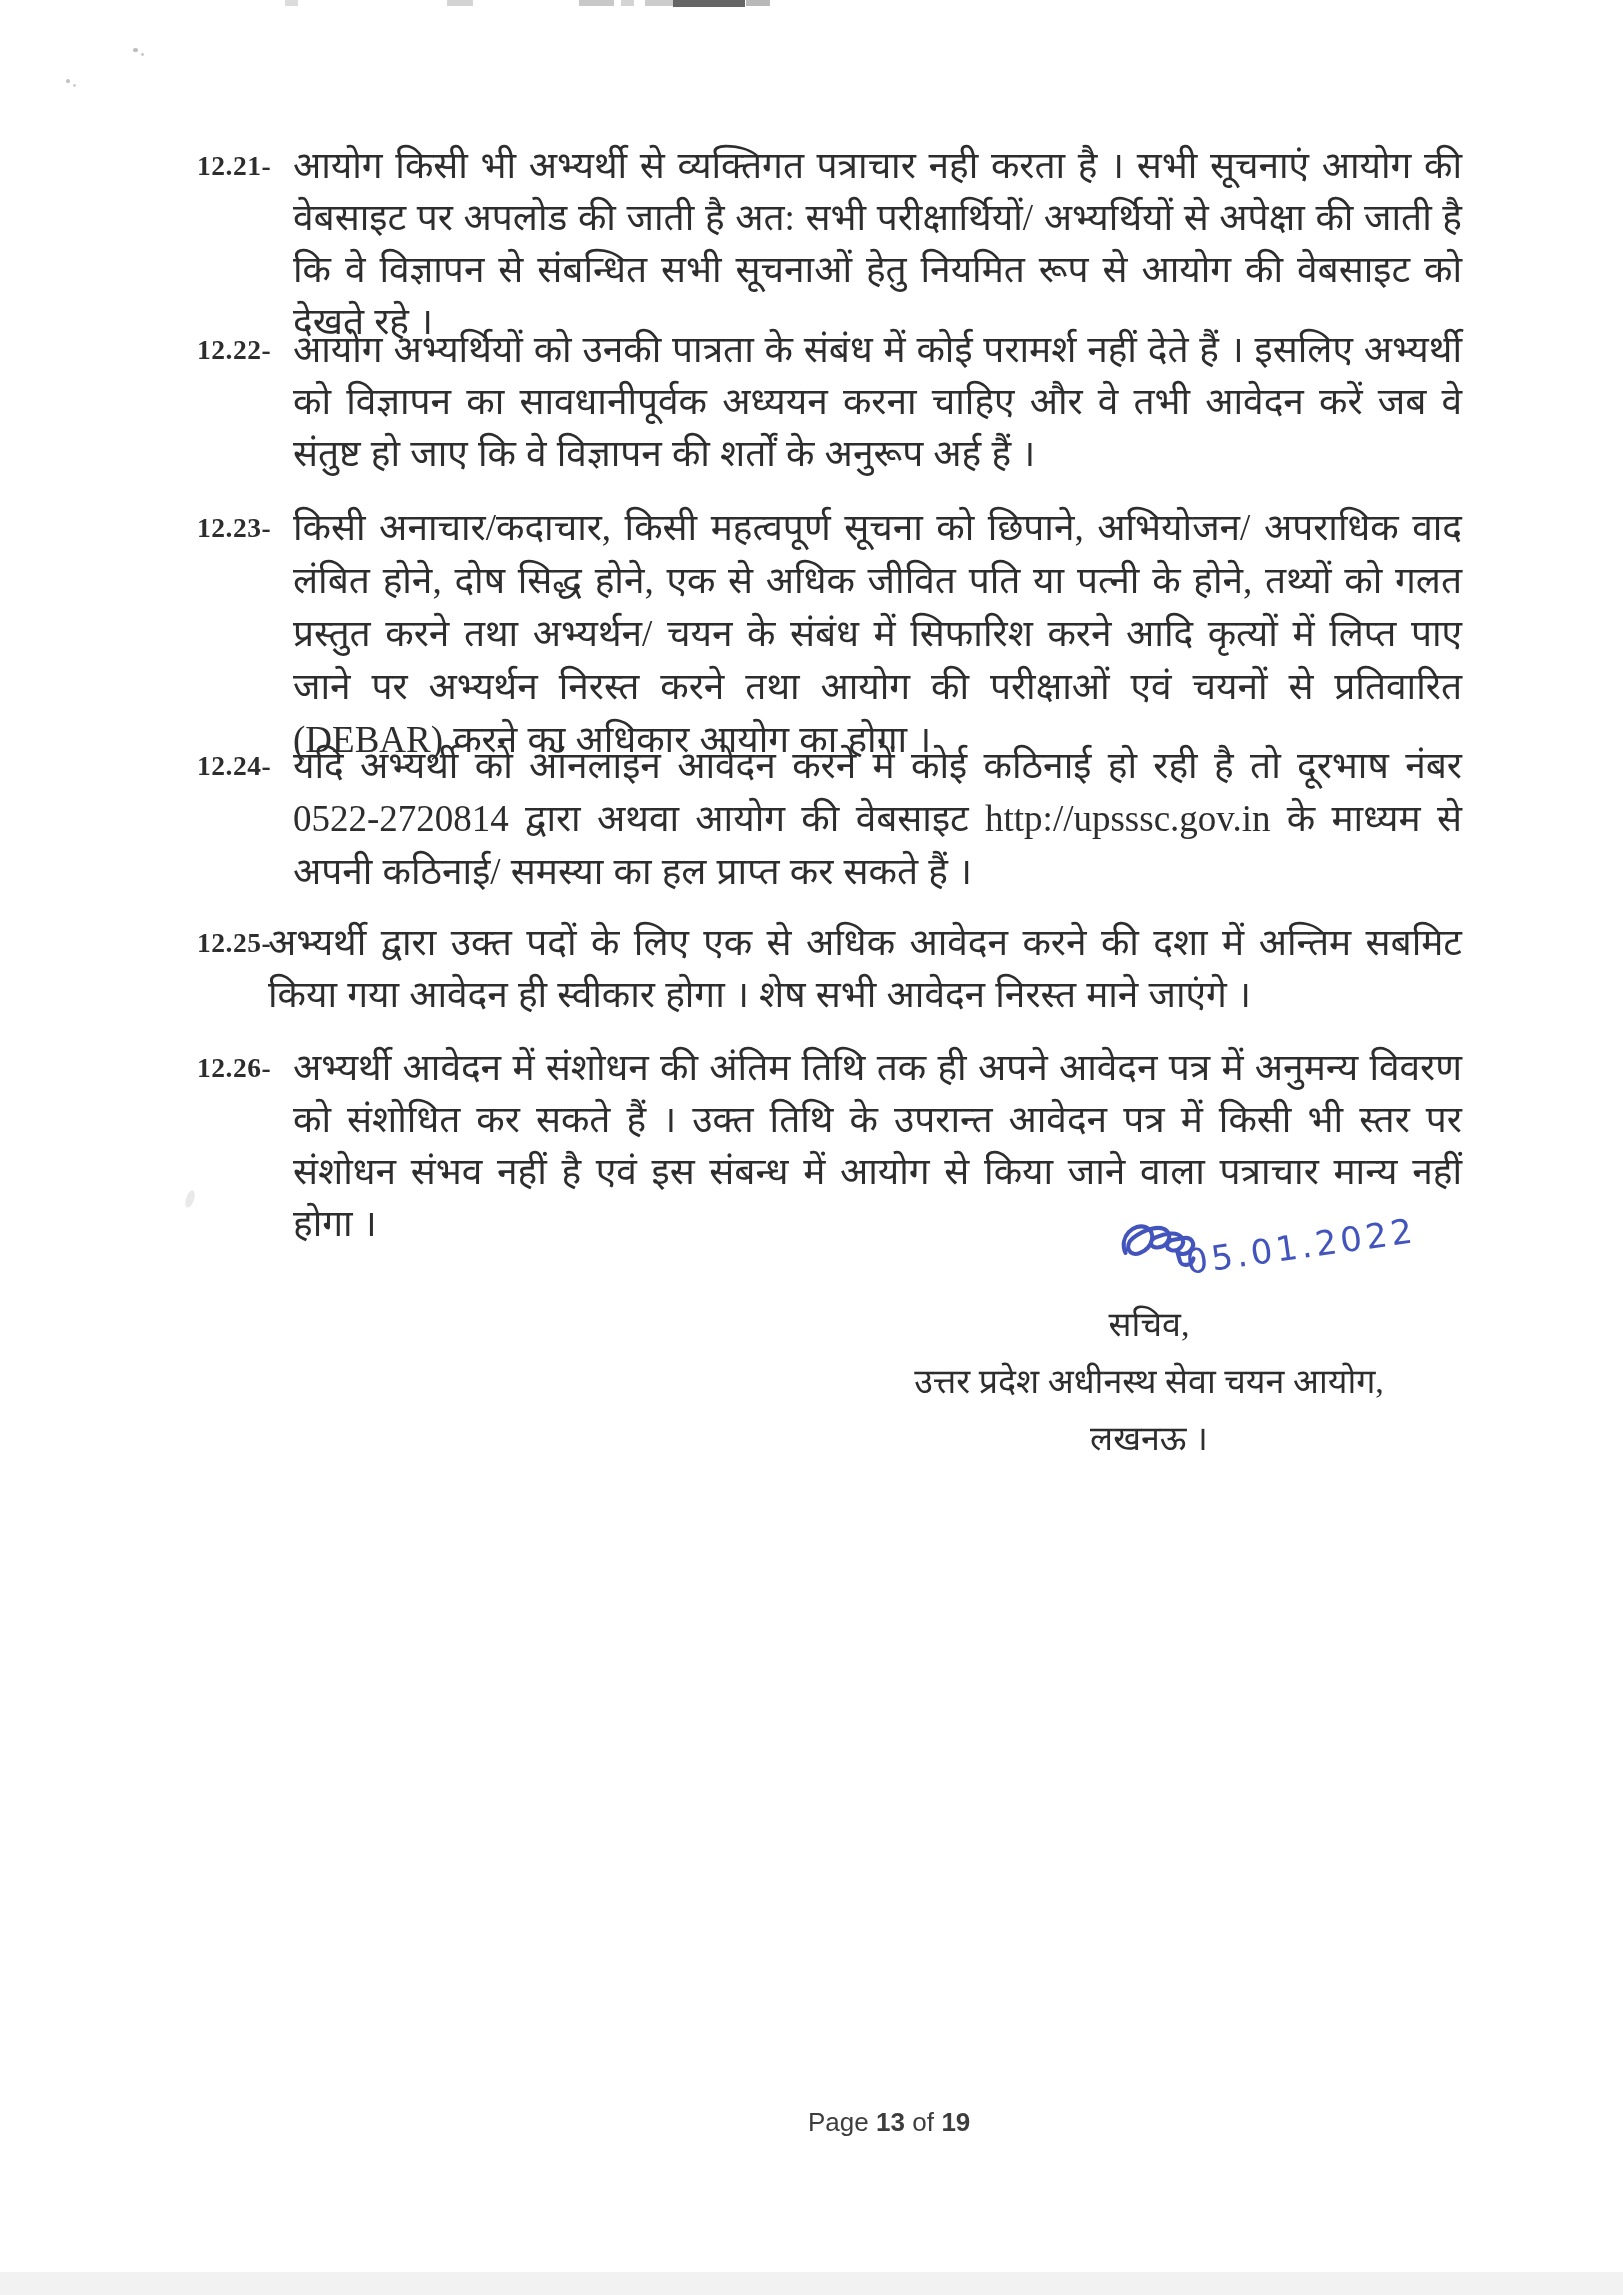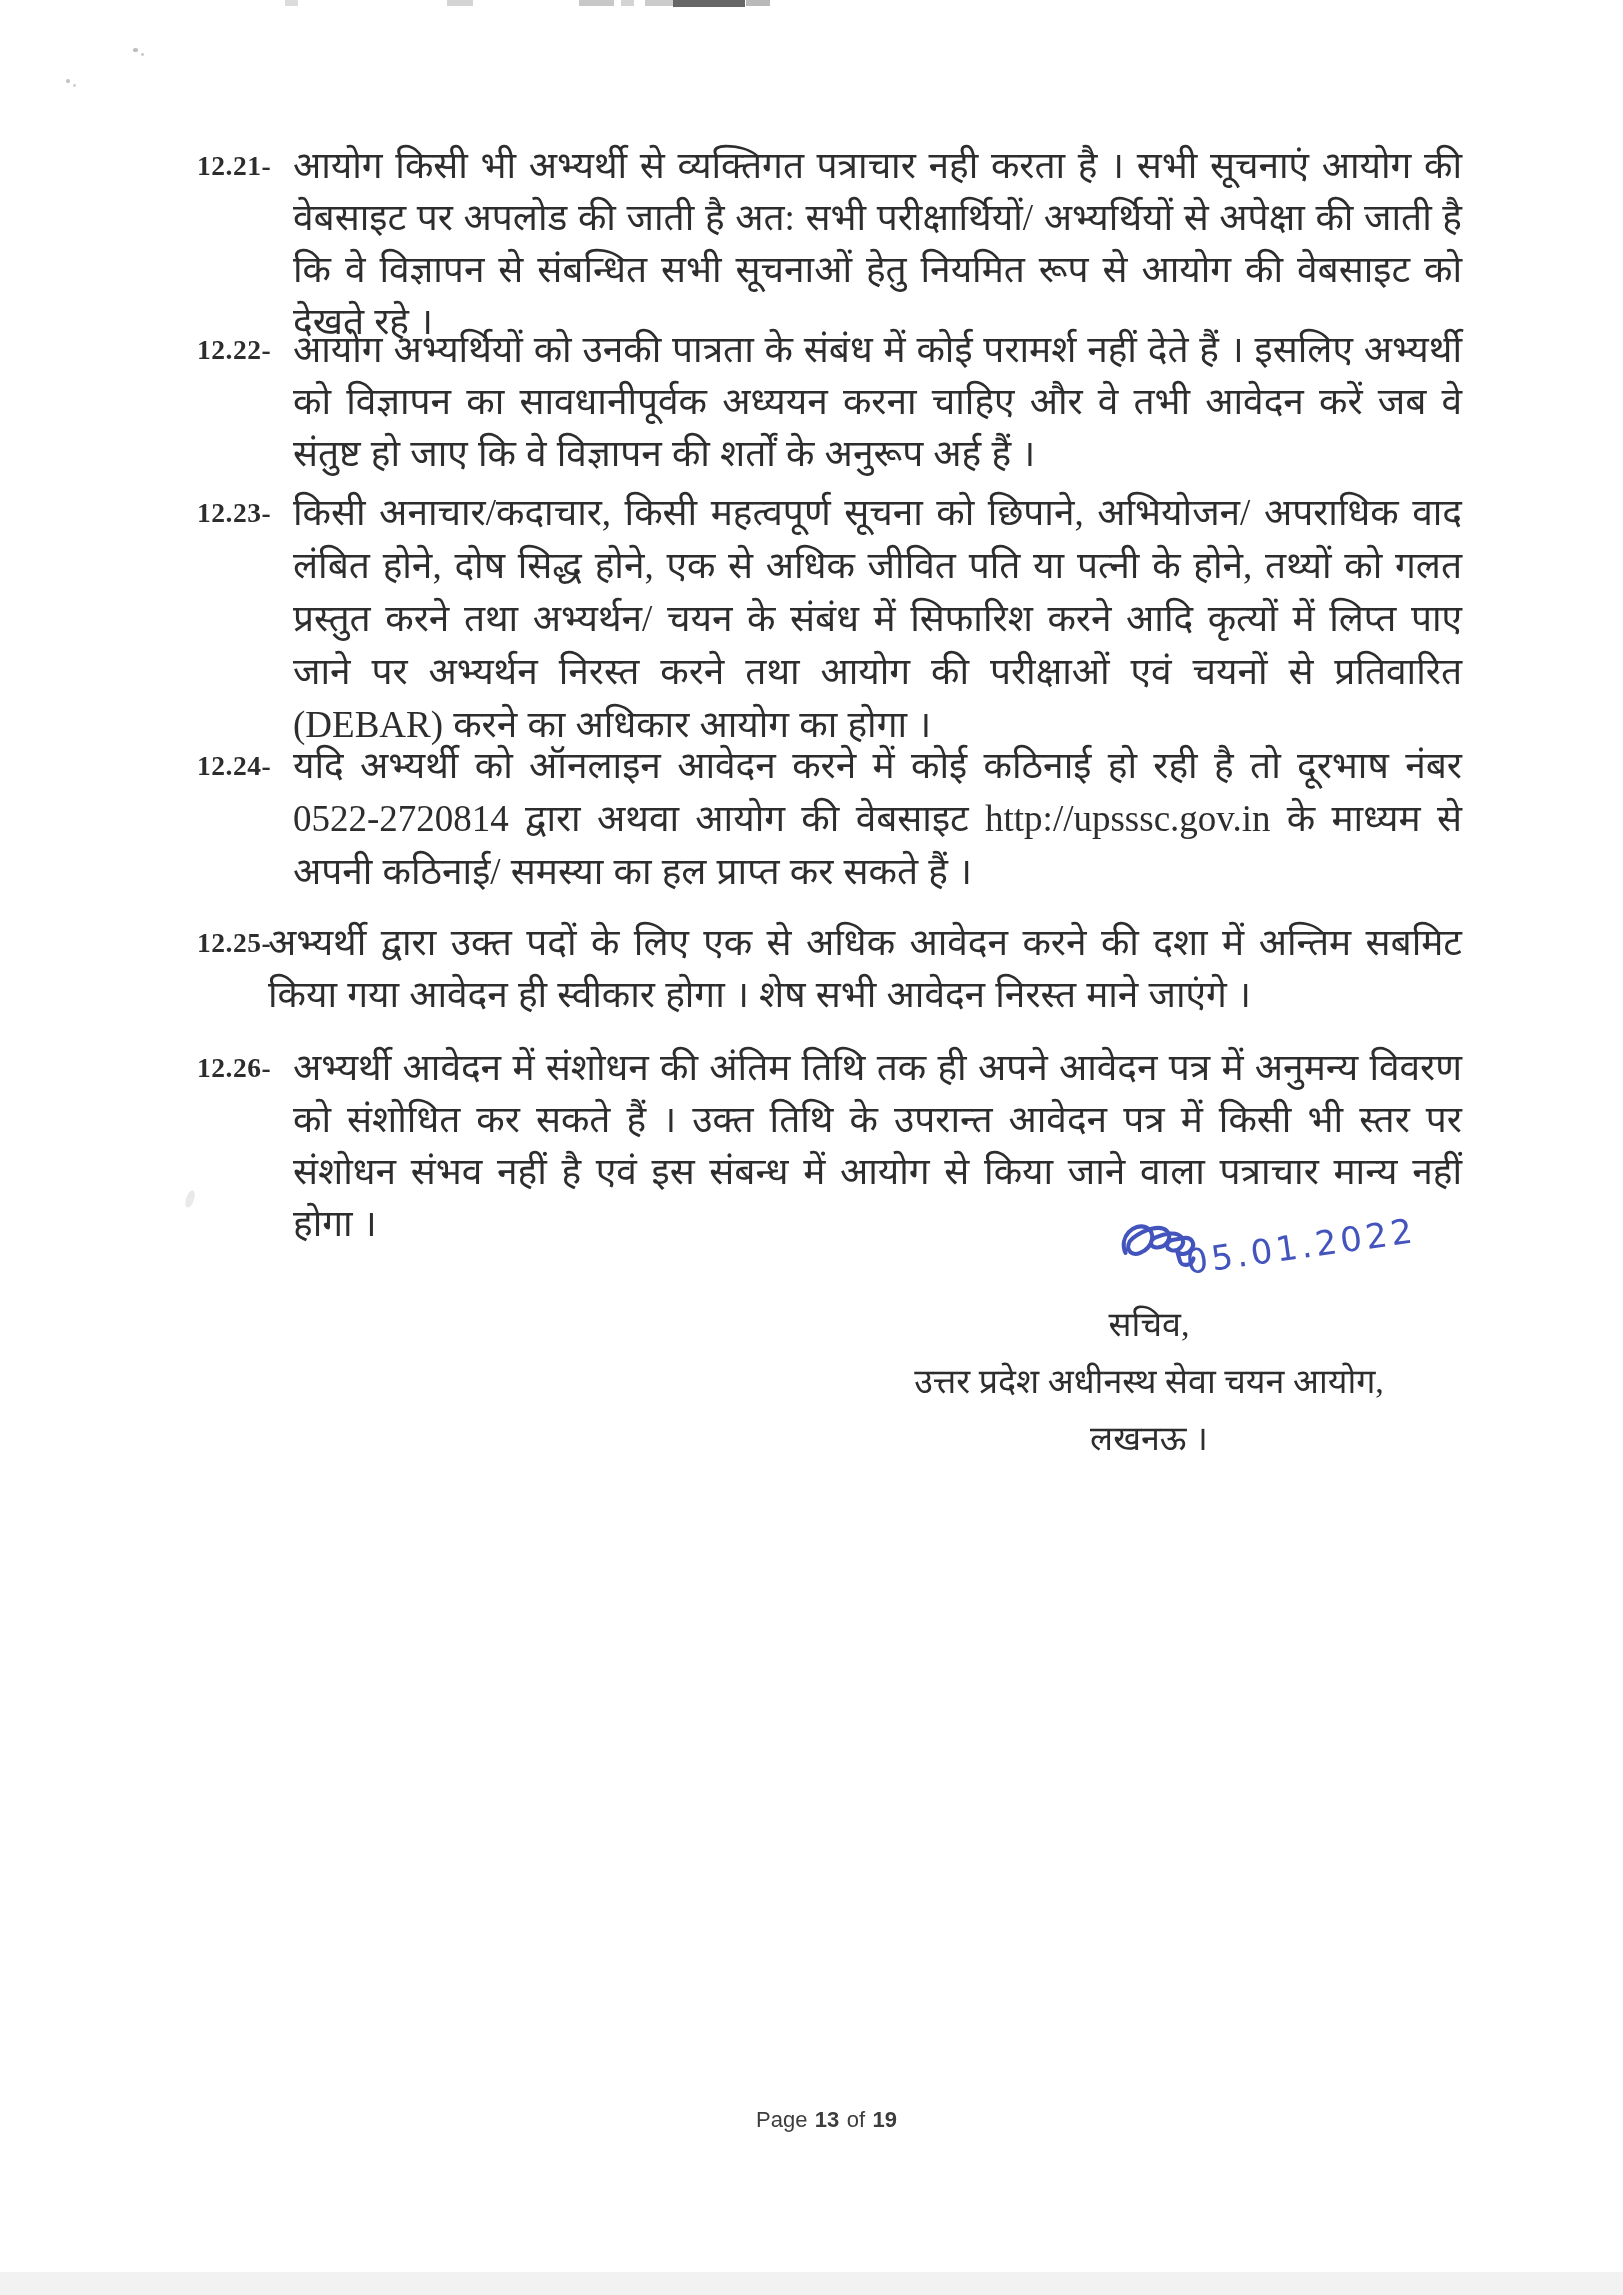--- a/index.html
+++ b/index.html
@@ -45,24 +45,24 @@
     white-space:nowrap;
   }
   .sig-lines {
     position:absolute; left:0; top:78px; width:470px;
     text-align:center;
     font-size:34px; line-height:57px;
     color:var(--ink, #2d2d2d);
   }
   
   .footer {
-    position:absolute; left:651px; top:2107px; width:351px;
-    text-align:center;
+    position:absolute; left:623px; top:2107px; width:351px;
+    text-align:right;
     font-family:"Liberation Sans", sans-serif;
-    font-size:22px; color:var(--footer-ink, #3d3d3d);
+    font-size:26px; color:var(--footer-ink, #3d3d3d);
   }
   .footer span { margin:0 3.7px; }
   .footer .num { font-weight:bold; }
 </style>
 </head>
 <body>
 
 <div class="page">
 
   <div class="artifact edge-bar" style="left:285px; width:13px; background:#dcdcdc;"></div>
@@ -84,21 +84,21 @@
   <div class="clause" id="c1221" style="top:140px;">
     <span class="clause-num">12.21-</span>
     <div class="clause-text">आयोग किसी भी अभ्यर्थी से व्यक्तिगत पत्राचार नही करता है । सभी सूचनाएं आयोग की वेबसाइट पर अपलोड की जाती है अत: सभी परीक्षार्थियों/ अभ्यर्थियों से अपेक्षा की जाती है कि वे विज्ञापन से संबन्धित सभी सूचनाओं हेतु नियमित रूप से आयोग की वेबसाइट को देखते रहे ।</div>
   </div>
 
   <div class="clause" id="c1222" style="top:324px;">
     <span class="clause-num">12.22-</span>
     <div class="clause-text">आयोग अभ्यर्थियों को उनकी पात्रता के संबंध में कोई परामर्श नहीं देते हैं । इसलिए अभ्यर्थी को  विज्ञापन का सावधानीपूर्वक अध्ययन करना चाहिए और वे तभी आवेदन करें जब वे संतुष्ट हो जाए कि वे विज्ञापन की शर्तों के अनुरूप अर्ह हैं ।</div>
   </div>
 
-  <div class="clause lh58" id="c1223" style="top:486px;">
+  <div class="clause lh58" id="c1223" style="top:501px;">
     <span class="clause-num">12.23-</span>
     <div class="clause-text">किसी अनाचार/कदाचार, किसी महत्वपूर्ण सूचना को छिपाने, अभियोजन/ अपराधिक वाद लंबित होने, दोष सिद्ध होने, एक से अधिक जीवित पति या पत्नी के होने, तथ्यों को गलत प्रस्तुत करने तथा अभ्यर्थन/ चयन के संबंध में सिफारिश करने आदि कृत्यों में लिप्त पाए जाने पर अभ्यर्थन निरस्त करने तथा आयोग की परीक्षाओं एवं चयनों से प्रतिवारित (DEBAR) करने का अधिकार आयोग का होगा ।</div>
   </div>
 
   <div class="clause lh58" id="c1224" style="top:739px;">
     <span class="clause-num">12.24-</span>
     <div class="clause-text">यदि अभ्यर्थी को ऑनलाइन आवेदन करने में कोई कठिनाई हो रही है तो दूरभाष नंबर 0522-2720814 द्वारा अथवा आयोग की वेबसाइट http://upsssc.gov.in के माध्यम से अपनी कठिनाई/ समस्या का हल प्राप्त कर सकते हैं ।</div>
   </div>
 
   <div class="clause" id="c1225" style="top:917px;">

